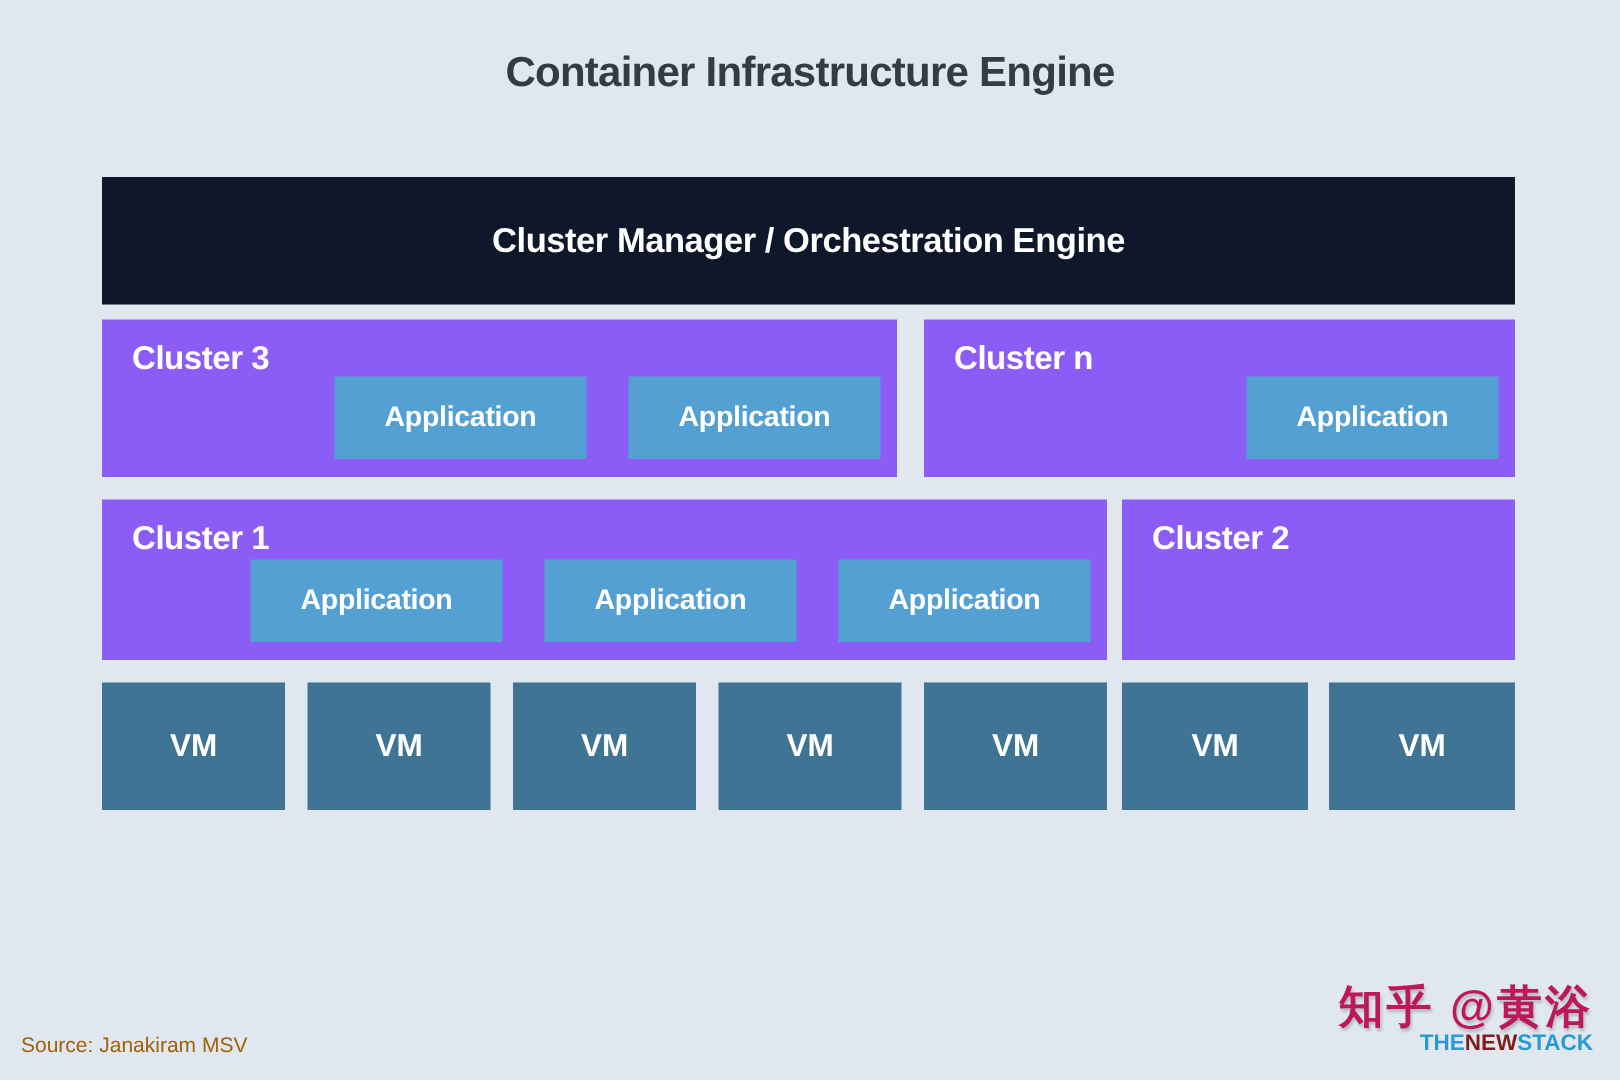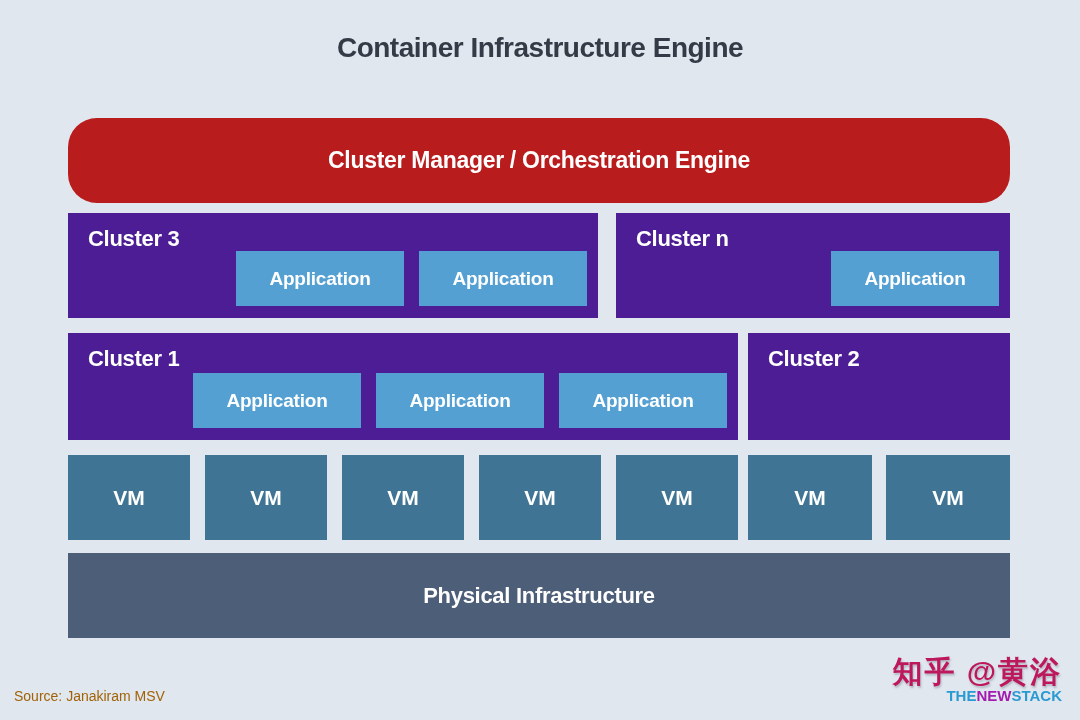--- a/index.html
+++ b/index.html
@@ -28,49 +28,48 @@
   }
   .diagram {
     position: absolute;
     left: 68px; top: 118px;
     width: 942px; height: 520px;
   }
   .manager-bar {
     position: absolute;
     left: 0; top: 0;
     width: 942px; height: 85px;
-    background: #b91c1c;
-    display: flex;
-    align-items: center;
-    justify-content: center;
-    border-radius: 29px;
+    background: #0f172a;
+    display: flex;
+    align-items: center;
+    justify-content: center;
   }
   .manager-bar span {
     color: #ffffff;
     font-size: 23px;
     font-weight: 700;
     letter-spacing: -0.3px;
   }
   .cluster {
     position: absolute;
-    background: #4c1d95;
+    background: #8b5cf6;
   }
   .cluster .cluster-label {
     position: absolute;
     top: 13px; left: 20px;
     color: #ffffff;
     font-size: 22px;
     font-weight: 700;
     letter-spacing: -0.3px;
   }
   .apps {
     position: absolute;
     right: 11px; bottom: 12px;
     display: flex;
-    gap: 15px;
+    gap: 28px;
   }
   .app-box {
     width: 168px; height: 55px;
     background: #55a0d2;
     display: flex;
     align-items: center;
     justify-content: center;
     color: #ffffff;
     font-size: 19px;
     font-weight: 700;
@@ -138,21 +137,21 @@
     letter-spacing: 2px;
     line-height: 1.1;
   }
   .newstack-logo {
     font-size: 15px;
     font-weight: 700;
     letter-spacing: 0;
     line-height: 1.1;
   }
   .ns-blue { color: #2a9ad2; }
-  .ns-pink { color: #a21caf; }
+  .ns-pink { color: #7f1d1d; }
 </style>
 </head>
 <body>
 
 <div class="canvas">
 
   <div class="title">Container Infrastructure Engine</div>
 
   <div class="diagram">
 
@@ -191,23 +190,20 @@
     <div class="vm-row">
       <div class="vm-box vm-1">VM</div>
       <div class="vm-box vm-2">VM</div>
       <div class="vm-box vm-3">VM</div>
       <div class="vm-box vm-4">VM</div>
       <div class="vm-box vm-5">VM</div>
       <div class="vm-box vm-6">VM</div>
       <div class="vm-box vm-7">VM</div>
     </div>
 
-    <div class="infra-bar">
-      <span>Physical Infrastructure</span>
-    </div>
 
   </div>
 
   <div class="source-note">Source: Janakiram MSV</div>
 
   <div class="watermark">
     <div class="watermark-name">知乎 @黄浴</div>
     <div class="newstack-logo"><span class="ns-blue">THE</span><span class="ns-pink">NEW</span><span class="ns-blue">STACK</span></div>
   </div>
 

